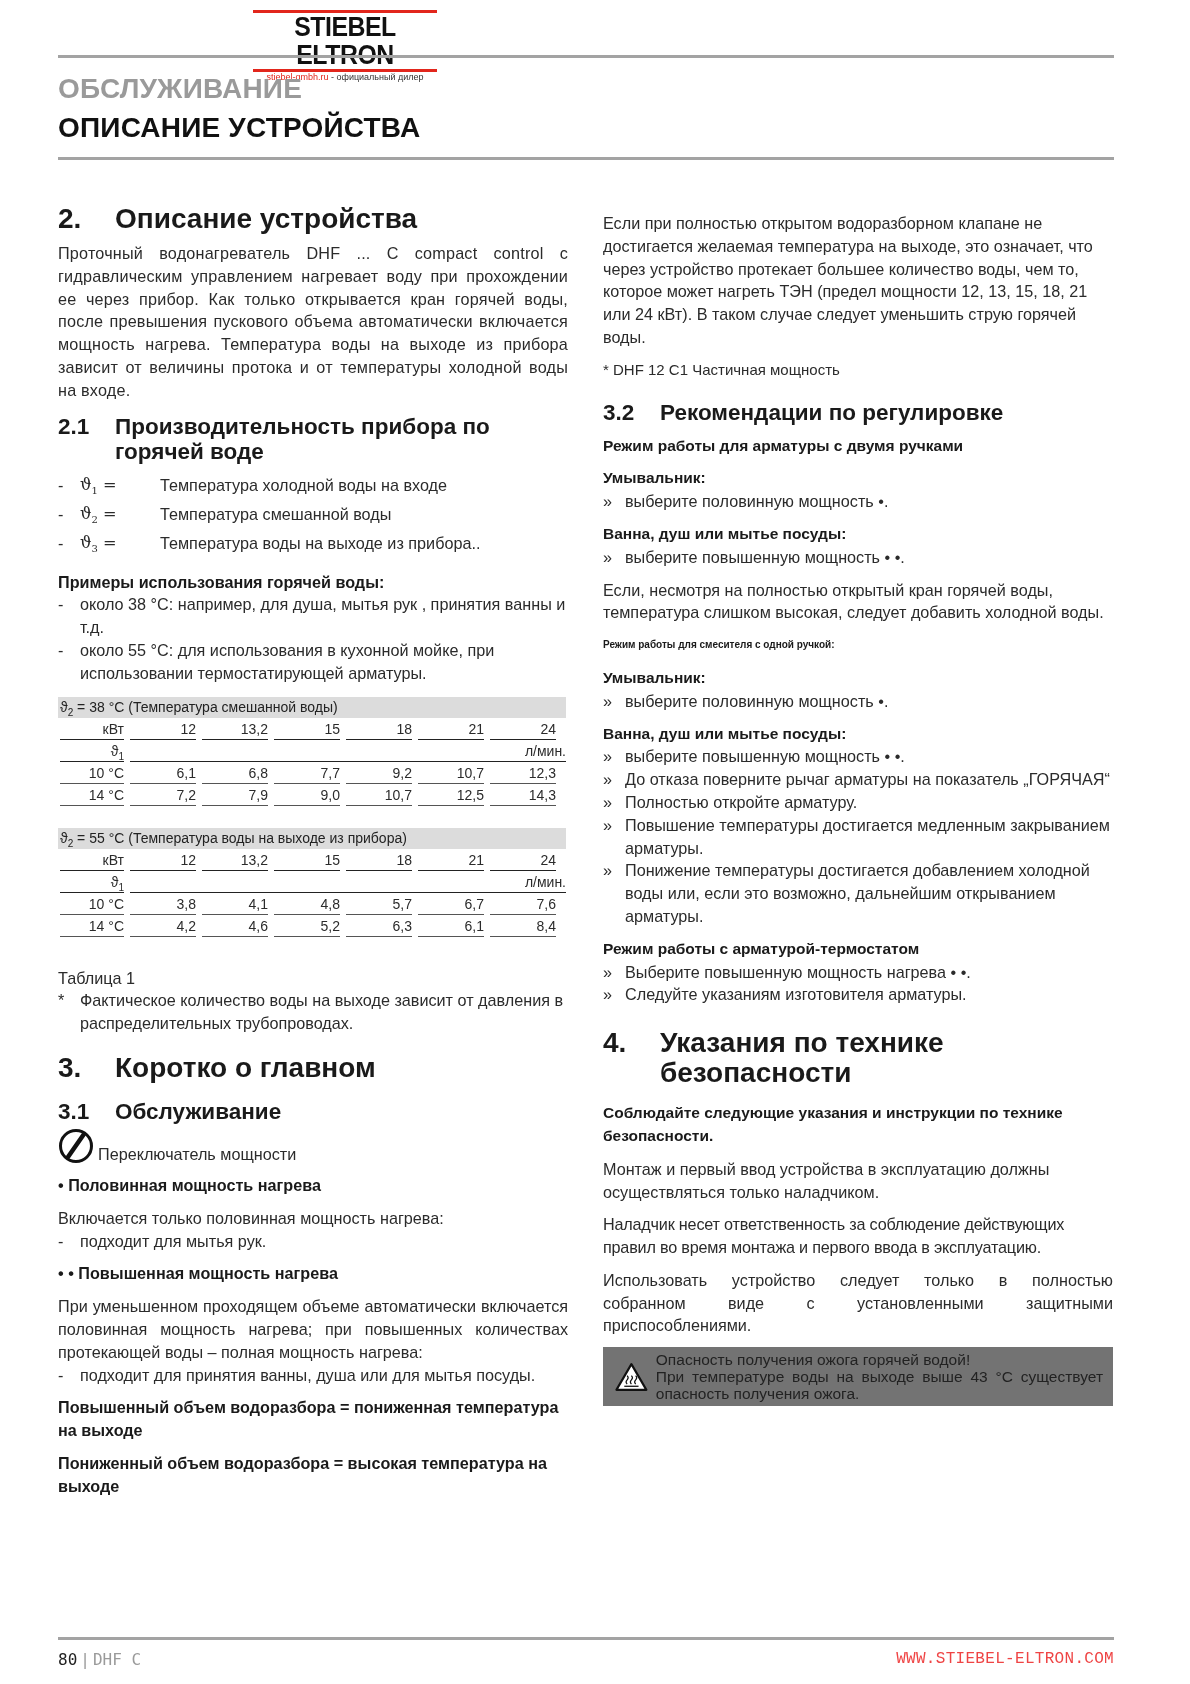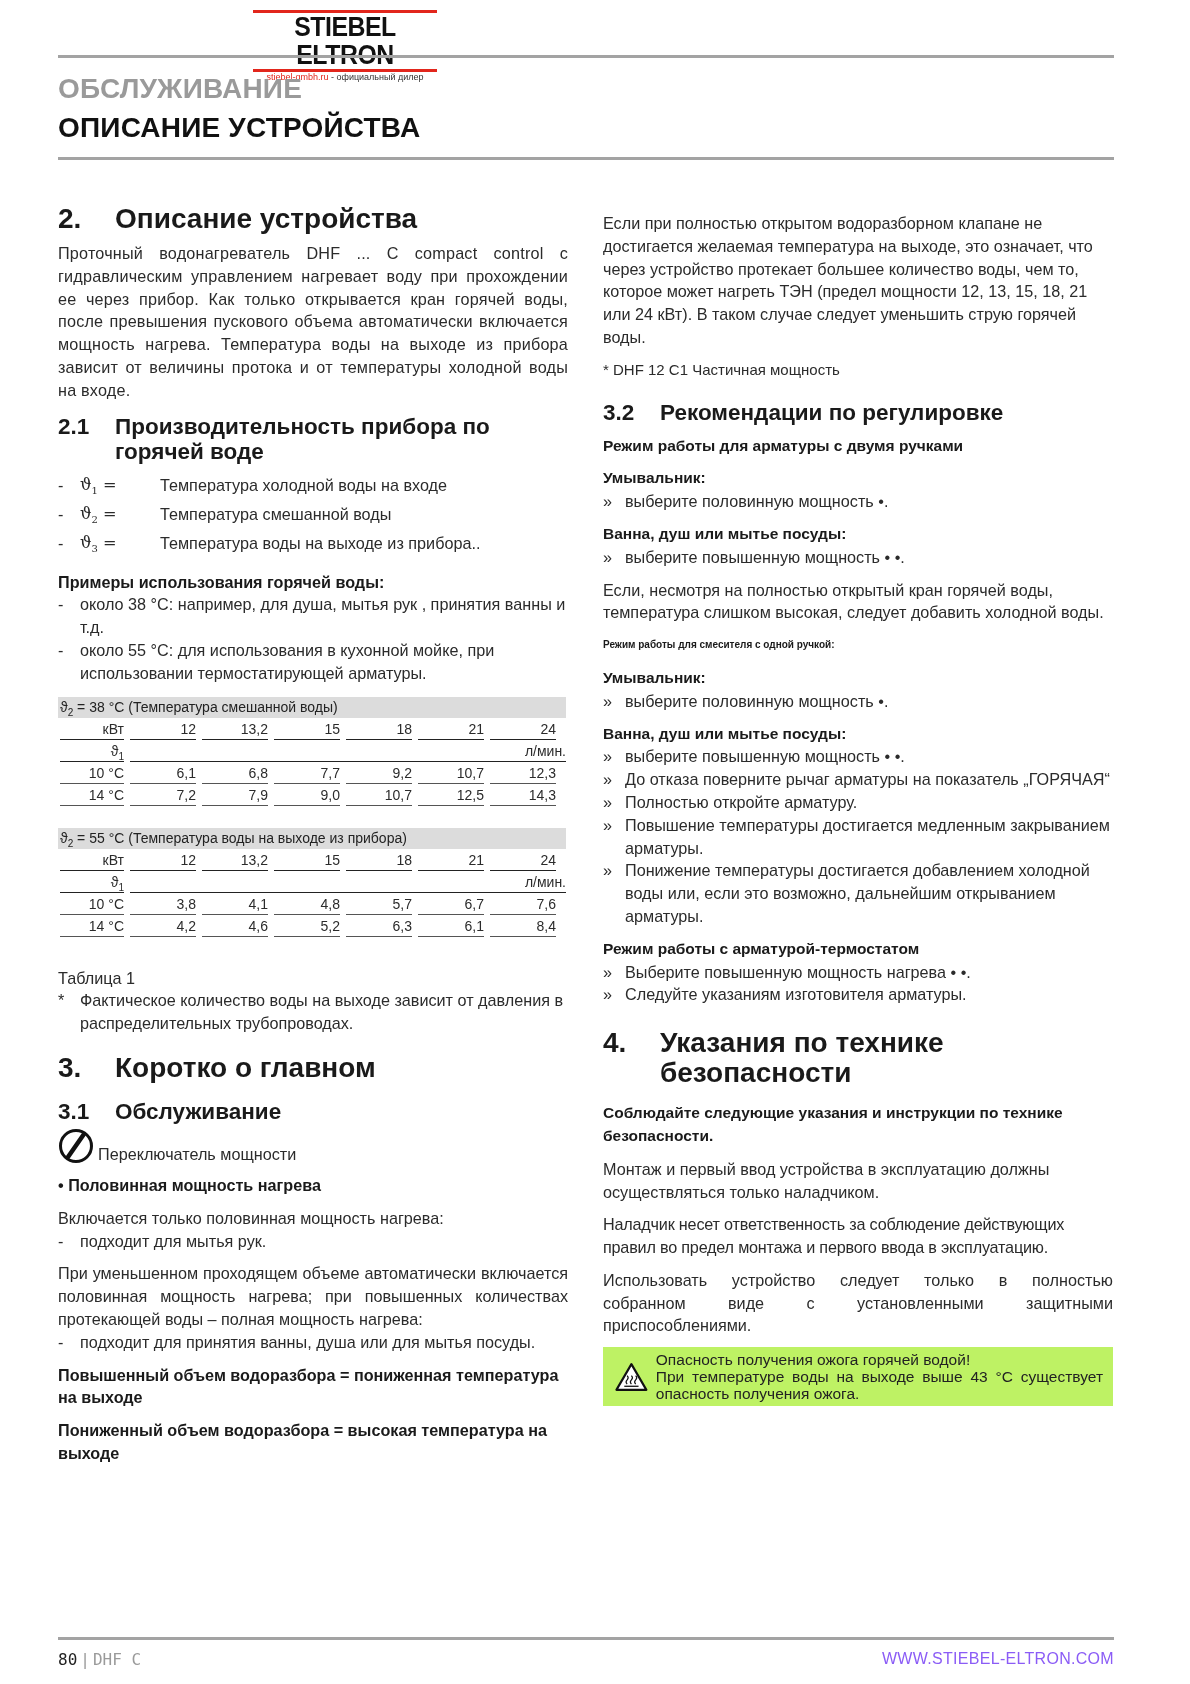--- a/index.html
+++ b/index.html
@@ -36,27 +36,27 @@
   .tbl .cap{background:#dcdcdc;height:21px;line-height:21px;padding-left:2px;color:#222;}
   .tbl .row{display:flex;height:22px;line-height:22px;}
   .tbl .cell{flex:none;text-align:right;border-bottom:1.5px solid #555;margin-right:6px;padding-right:0;box-sizing:border-box;}
   .tbl .c0{width:64px;margin-left:2px;}
   .tbl .cn{width:66px;}
   .tbl .clast{width:66px;margin-right:13px;}
   .tbl .row.hdr .cell{border-bottom:1.5px solid #222;}
   .tbl .span{flex:1;text-align:right;border-bottom:1.5px solid #222;}
   .spacer{height:14px;}
   .icon-switch{display:flex;align-items:flex-end;}
-  .warn{background:#bef264;display:flex;align-items:center;padding:4px 10px 4px 12px;margin-top:6px;width:488px;}
+  .warn{background:#737373;display:flex;align-items:center;padding:4px 10px 4px 12px;margin-top:6px;width:488px;}
   .warn-text{font-size:15.5px;line-height:17px;color:#222;margin-left:8px;}
   .footer-l{left:58px;top:1650px;font-family:"DejaVu Sans Mono",monospace;font-size:16px;color:#222;}
   .footer-l .pg{font-family:"DejaVu Sans Mono",monospace;}
   .footer-l .sep{color:#999;margin:0 3px;}
   .footer-l .doc{color:#9a9a9a;}
-  .footer-r{right:76px;top:1650px;font-family:Liberation Sans, sans-serif;font-size:16px;color:#8b5cf6;letter-spacing:0.3px;}
+  .footer-r{right:76px;top:1650px;font-family:Liberation Mono, monospace;font-size:16px;color:#ef4444;letter-spacing:0.3px;}
 </style>
 </head>
 <body>
 
 <div class="abs logo">
   <div class="logo-bar"></div>
   <div class="logo-name">STIEBEL ELTRON</div>
   <div class="logo-bar"></div>
   <div class="logo-sub"><span class="red">stiebel-gmbh.ru</span><span> - официальный дилер</span></div>
 </div>
@@ -198,20 +198,21 @@
         <line x1="10" y1="29" x2="26" y2="6" stroke="#111" stroke-width="4.5" stroke-linecap="round"></line>
       </svg>
     <span style="margin-left:2px;">Переключатель мощности</span>
   </div>
   <p class="bold">• Половинная мощность нагрева</p>
   <p style="margin-bottom:0;">Включается только половинная мощность нагрева:</p>
   <div class="li" style="margin-bottom:10px;">
       <span class="mk">-</span>
       <span>подходит для мытья рук.</span>
     </div>
+  <p class="bold">• • Повышенная мощность нагрева</p>
   <p class="just" style="margin-bottom:0;">При уменьшенном проходящем объеме автоматически включается половинная мощность нагрева; при повышенных количествах протекающей воды – полная мощность нагрева:</p>
   <div class="li" style="margin-bottom:10px;">
       <span class="mk">-</span>
       <span>подходит для принятия ванны, душа или для мытья посуды.</span>
     </div>
   <p class="bold">Повышенный объем водоразбора = пониженная температура на выходе</p>
   <p class="bold">Пониженный объем водоразбора = высокая температура на выходе</p>
 </div>
 
 <div class="col right">
@@ -276,21 +277,21 @@
         <span>Следуйте указаниям изготовителя арматуры.</span>
       </div>
   </div>
 
   <div class="h1" style="margin-bottom:14px;">
       <span class="num">4.</span>
       <span style="width:330px;">Указания по технике безопасности</span>
     </div>
   <p class="bold" style="font-size:15.5px;">Соблюдайте следующие указания и инструкции по технике безопасности.</p>
   <p>Монтаж и первый ввод устройства в эксплуатацию должны осуществляться только наладчиком.</p>
-  <p style="letter-spacing:-0.2px;">Наладчик несет ответственность за соблюдение действующих правил во предел монтажа и первого ввода в эксплуатацию.</p>
+  <p style="letter-spacing:-0.2px;">Наладчик несет ответственность за соблюдение действующих правил во время монтажа и первого ввода в эксплуатацию.</p>
   <p class="just" style="text-align-last:auto;word-spacing:4px;">Использовать устройство следует только в полностью собранном виде с установленными защитными приспособлениями.</p>
 
   <div class="warn">
     <svg width="46" height="40" viewBox="0 0 46 40">
       <polygon points="23,2 44,38 2,38" fill="#fff" stroke="#111" stroke-width="3" stroke-linejoin="round"></polygon>
       <path d="M17,30 q-3,-3 0,-6 q3,-3 0,-6" fill="none" stroke="#111" stroke-width="1.6"></path>
       <path d="M23,30 q-3,-3 0,-6 q3,-3 0,-6" fill="none" stroke="#111" stroke-width="1.6"></path>
       <path d="M29,30 q-3,-3 0,-6 q3,-3 0,-6" fill="none" stroke="#111" stroke-width="1.6"></path>
       <line x1="13" y1="33" x2="33" y2="33" stroke="#111" stroke-width="1.8"></line>
     </svg>

